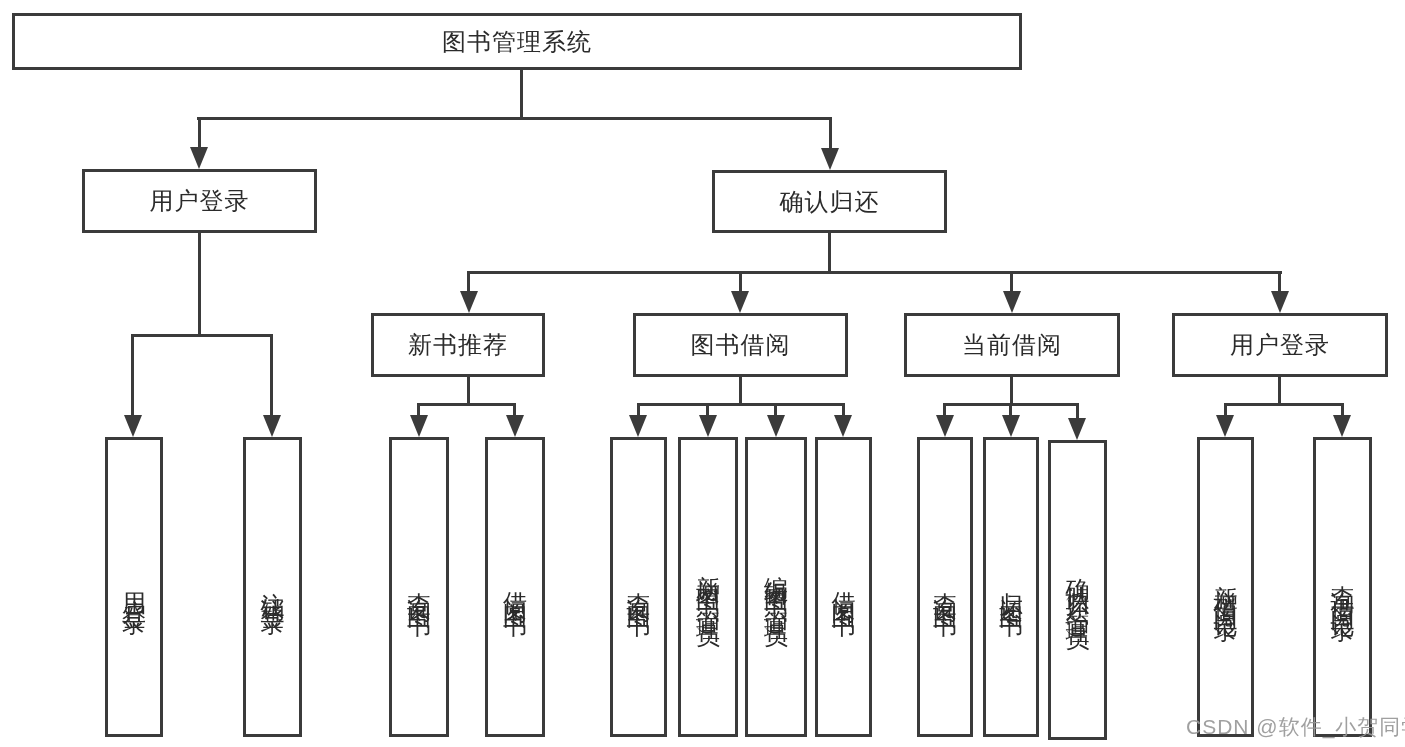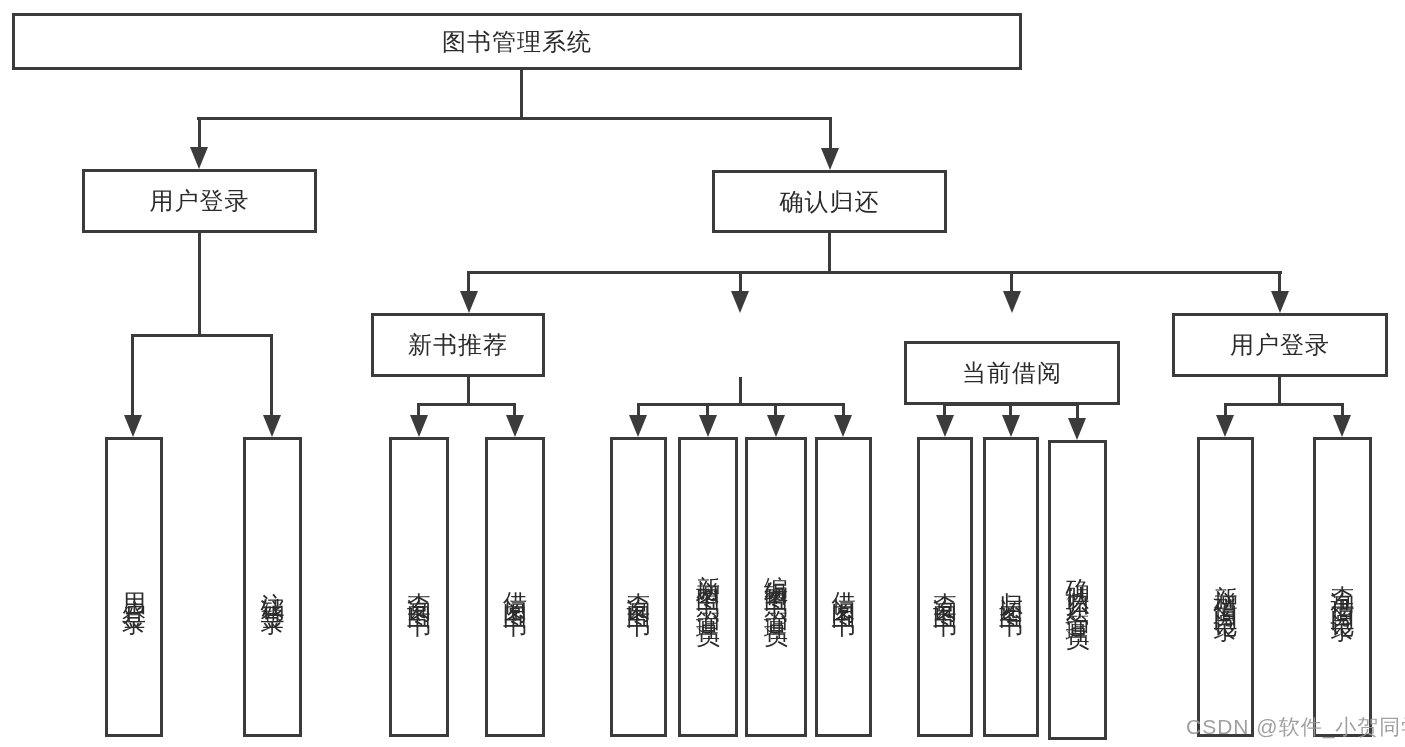--- a/index.html
+++ b/index.html
@@ -100,21 +100,24 @@
   <div class="box" style="left:82px; top:169px; width:235px; height:64px;">
     <span class="hlabel">用户登录</span>
   </div>
   <div class="box" style="left:712px; top:170px; width:235px; height:63px;">
     <span class="hlabel">确认归还</span>
   </div>
 
   <div class="box" style="left:371px; top:313px; width:174px; height:64px;">
     <span class="hlabel">新书推荐</span>
   </div>
-  <div class="box" style="left:904px; top:313px; width:216px; height:64px;margin-top:28px;">
+  <div class="box" style="left:633px; top:313px; width:215px; height:64px;">
+    <span class="hlabel">图书借阅</span>
+  </div>
+  <div class="box" style="left:904px; top:313px; width:216px; height:64px;">
     <span class="hlabel">当前借阅</span>
   </div>
   <div class="box" style="left:1172px; top:313px; width:216px; height:64px;">
     <span class="hlabel">用户登录</span>
   </div>
 
   <div class="box leaf" style="left:105px; top:437px; width:58px; height:300px;">
     <span class="vlabel">用户登录</span>
   </div>
   <div class="box leaf" style="left:243px; top:437px; width:59px; height:300px;">

